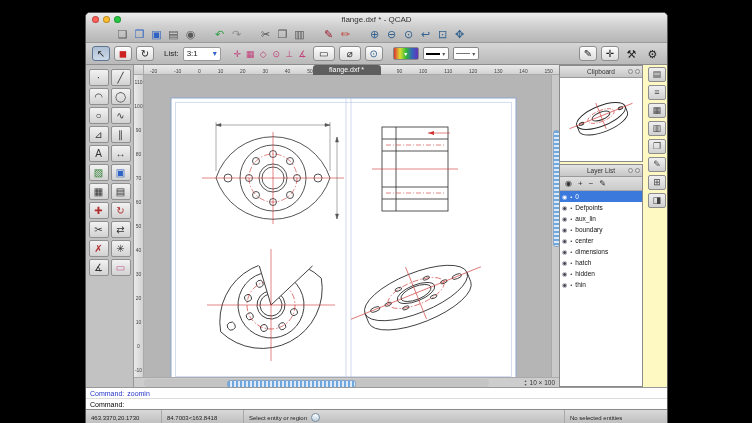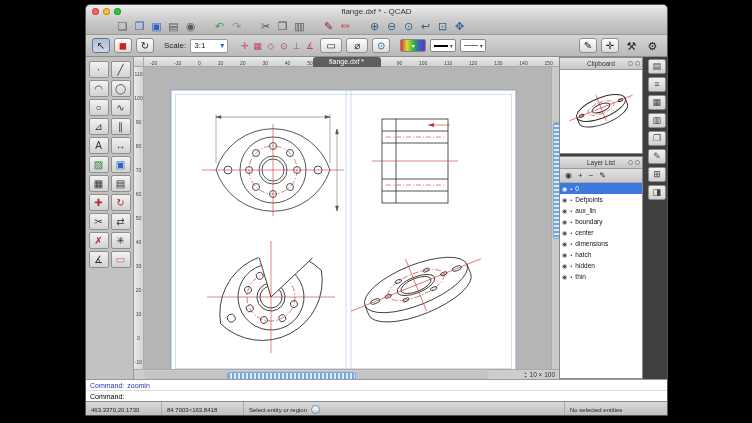--- a/index.html
+++ b/index.html
@@ -1,17 +1,17 @@
 <!DOCTYPE html>
 <html><head>
 <meta charset="utf-8">
 <style>
   html,body{margin:0;padding:0;background:#000;width:752px;height:423px;overflow:hidden;
     font-family:"Liberation Sans",sans-serif;-webkit-font-smoothing:antialiased;}
-  .window{position:absolute;left:85px;top:4px;width:583px;height:412px;background:#404040;
+  .window{position:absolute;left:85px;top:12px;width:583px;height:412px;background:#fef9c3;
     border-radius:5px 5px 0 0;overflow:hidden;border:1px solid #555;box-sizing:border-box;}
   
   .titlebar{position:absolute;left:0;top:0;width:100%;height:13px;
     background:linear-gradient(#ececec,#cfcfcf);}
   .lights{position:absolute;left:6px;top:3px;display:flex;gap:4px;}
   .light{width:7px;height:7px;border-radius:50%;border:1px solid rgba(0,0,0,.25);box-sizing:border-box;}
   .title{width:100%;text-align:center;font-size:8px;line-height:13px;color:#333;}
   .tb1{position:absolute;left:0;top:13px;width:100%;height:16px;
     background:linear-gradient(#cfcfcf,#b6b6b6);display:flex;align-items:center;padding-left:28px;box-sizing:border-box;}
   .tbtn{width:17px;height:14px;text-align:center;font-size:11px;line-height:14px;cursor:default;}
@@ -136,21 +136,21 @@
 
       <div class="tbtn" style="color: rgb(51, 98, 143);">⊡</div>
 
       <div class="tbtn" style="color: rgb(51, 98, 143);">✥</div>
     </div>
 
   <div class="tb2">
     <div class="btn pressed">↖</div>
     <div class="btn" style="color:#c22">◼</div>
     <div class="btn">↻</div>
-    <span style="margin-left:6px;">Scale:</span>
+    <span style="margin-left:6px;">List:</span>
     <div class="scale-select">
       <span>3:1</span>
       <span style="color:#36c;">▾</span>
     </div>
     <span style="display:flex;margin-left:6px;">
 
         <span class="snapicon">✛</span>
 
         <span class="snapicon">▦</span>
 

